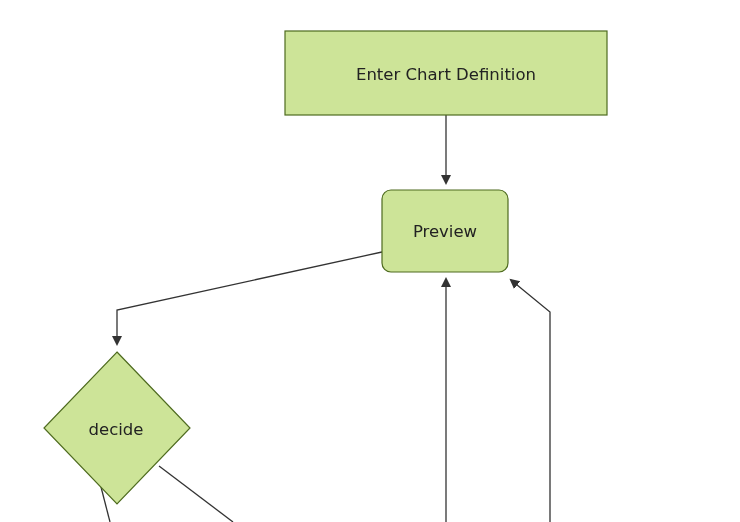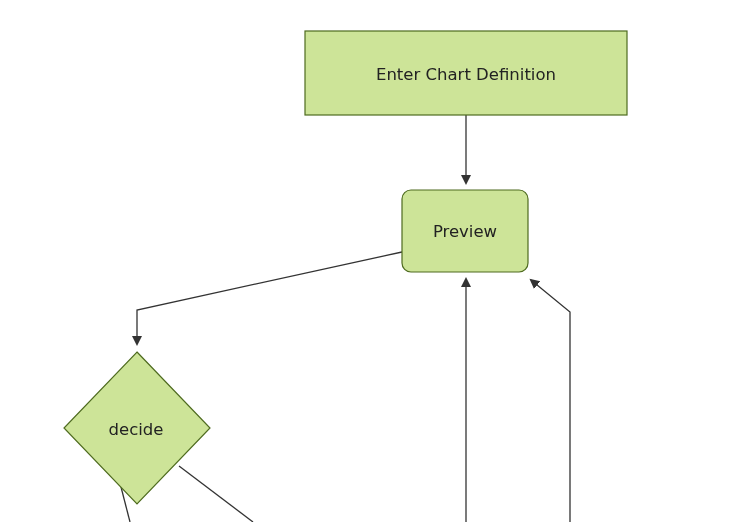--- a/index.html
+++ b/index.html
@@ -15,21 +15,20 @@
     width:740px;
     height:522px;
     overflow:hidden;
     background:var(--background);
     font-family:"DejaVu Sans","Liberation Sans",sans-serif;
   }
   .canvas{
     position:relative;
     width:676px;
     height:522px;
-    padding-left:20px;
   }
   svg{display:block;}
   .node-shape{
     fill:var(--node-fill);
     stroke:var(--node-border);
     stroke-width:1.2;
   }
   .edge{
     fill:none;
     stroke:var(--edge-color);

